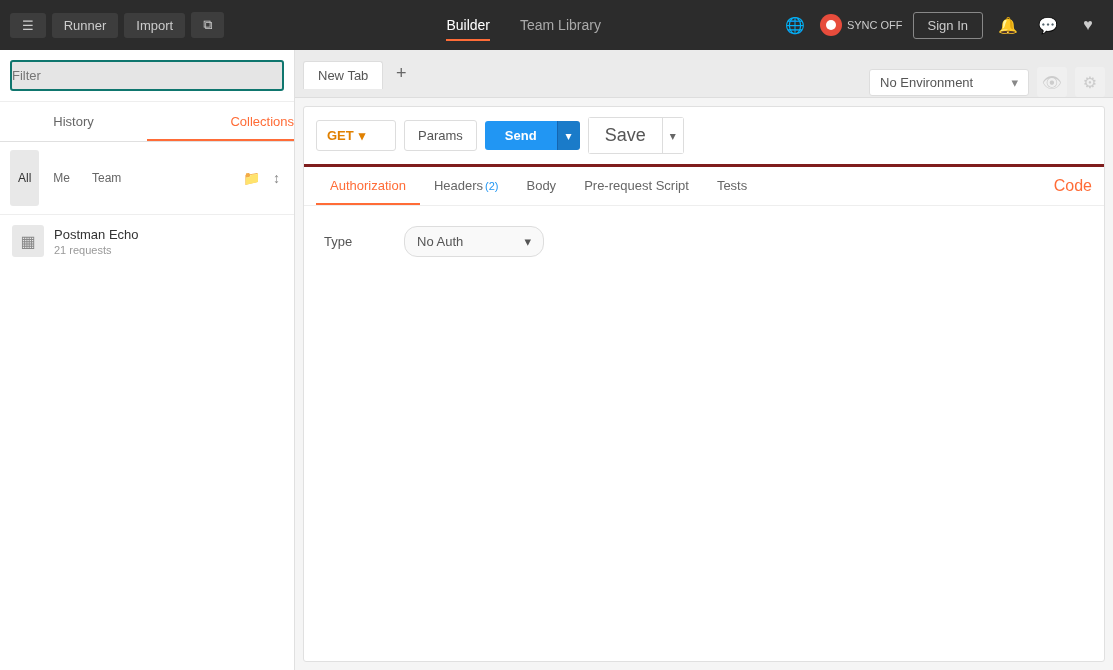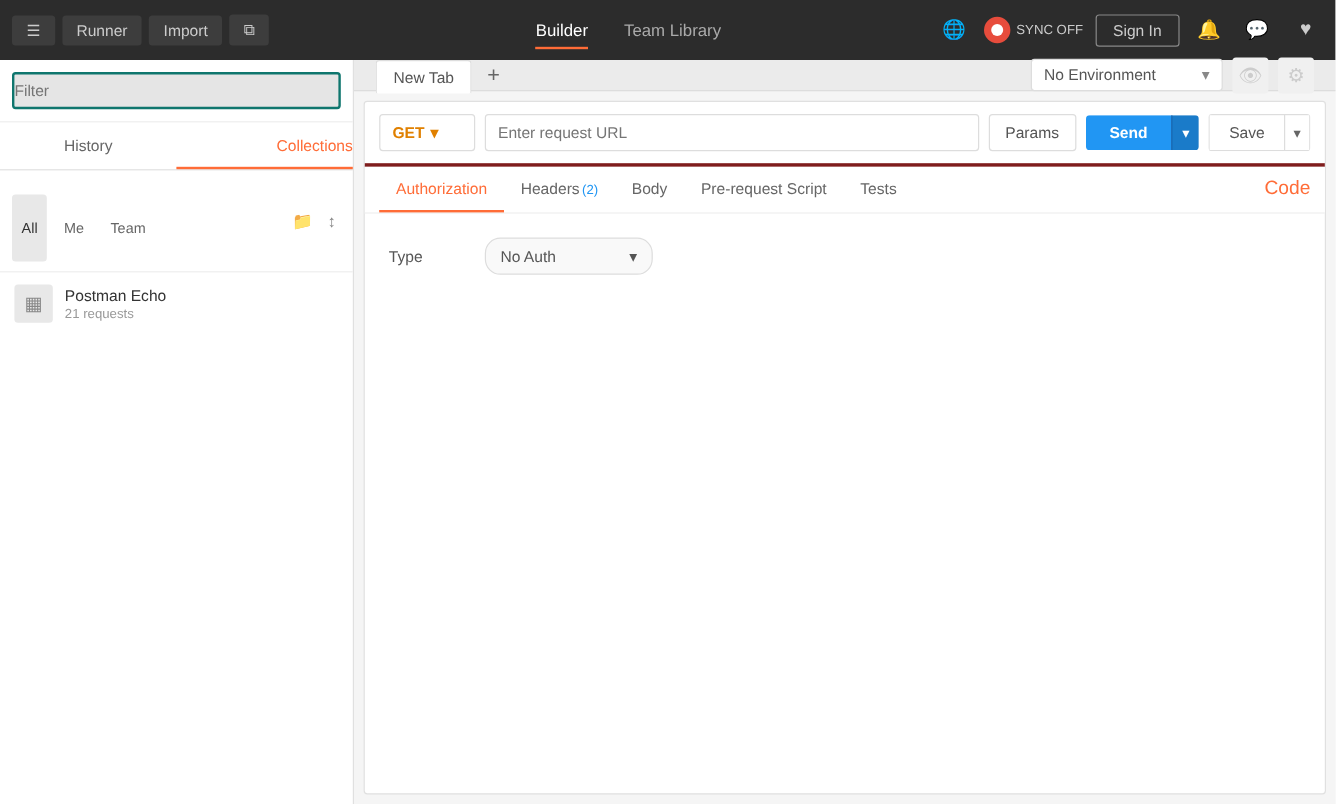--- a/index.html
+++ b/index.html
@@ -58,21 +58,21 @@
     }
     .sidebar-tab.active { color: #ff6c37; font-weight: 500; text-align: right; }
     .sidebar-tab.active::after { content: ''; position: absolute; bottom: 0; left: 0; right: 0; height: 2px; background: #ff6c37; }
 
     .sidebar-filter-row {
       display: flex; align-items: center; padding: 8px 10px; gap: 6px;
       border-bottom: 1px solid #eee;
     }
     .filter-pill {
       padding: 21px 8px; border-radius: 3px; font-size: 12px; cursor: pointer;
-      background: none; border: none; color: #666; margin-top: 12px;
+      background: none; border: none; color: #666;
     }
     .filter-pill.active { background: #e8e8e8; color: #333; font-weight: 500; }
     .filter-icons { margin-left: auto; display: flex; gap: 4px; }
     .filter-icon-btn { background: none; border: none; cursor: pointer; color: #888; font-size: 14px; padding: 2px 4px; }
 
     .sidebar-content { flex: 1; overflow-y: auto; }
     .collection-item { display: flex; align-items: center; padding: 10px 12px; gap: 10px; cursor: pointer; }
     .collection-icon { width: 32px; height: 32px; background: #e8e8e8; border-radius: 3px; display: flex; align-items: center; justify-content: center; color: #888; font-size: 16px; }
     .collection-info { flex: 1; }
     .collection-name { font-size: 13px; color: #333; font-weight: 500; }
@@ -123,21 +123,21 @@
       padding: 7px 20px; background: #2196f3; color: #fff; border: none;
       font-size: 13px; font-weight: 600; cursor: pointer;
     }
     .send-chevron-btn {
       padding: 7px 8px; background: #1a7bc9; color: #fff; border: none;
       border-left: 1px solid #1565b0; cursor: pointer; font-size: 12px;
     }
     .save-btn-group { display: flex; border-radius: 3px; overflow: hidden; }
     .save-btn {
       padding: 7px 16px; background: #fff; border: 1px solid #ddd; border-right: none;
-      color: #555; font-size: 13px; cursor: pointer;
+      color: #555; font-size: 18px; cursor: pointer;
     }
     .save-chevron-btn {
       padding: 7px 7px; background: #fff; border: 1px solid #ddd;
       color: #666; cursor: pointer; font-size: 12px;
     }
 
     
     .req-tabs { display: flex; align-items: center; padding: 0 12px; border-bottom: 1px solid #eee; background: #fff; }
     .req-tab {
       padding: 10px 14px; font-size: 13px; color: #666; cursor: pointer;
@@ -241,21 +241,21 @@
         <div class="collection-info">
           <div class="collection-name">Postman Echo</div>
           <div class="collection-meta">21 requests</div>
         </div>
       </div>
     </div>
   </div>
 
   <div class="content">
 
-    <div style="display:flex; align-items:center; background:#ebebeb; border-bottom:1px solid #ddd; padding:0 18px; height:26px;">
+    <div style="display:flex; align-items:flex-end; background:#ebebeb; border-bottom:1px solid #ddd; padding:0 8px; height:48px;">
       <div class="tab-bar" style="border:none; padding:0; background:transparent; height:100%;">
         <div class="tab-item">
           <span>New Tab</span>
         </div>
         <button class="tab-add-btn">
           <span>+</span>
         </button>
       </div>
       <div style="flex:1"></div>
       <div class="env-bar" style="border:none; padding:0; background:transparent;">
@@ -273,21 +273,20 @@
       </div>
     </div>
 
     <div class="request-section">
 
       <div class="request-bar">
         <div class="method-select">
           <span>GET</span>
           <span>▾</span>
         </div>
-        <input class="url-input" type="text" placeholder="Enter request URL" style="">
         <button class="params-btn">
           <span>Params</span>
         </button>
         <div class="send-btn-group">
           <button class="send-btn">
             <span>Send</span>
           </button>
           <button class="send-chevron-btn">
             <span>▾</span>
           </button>

